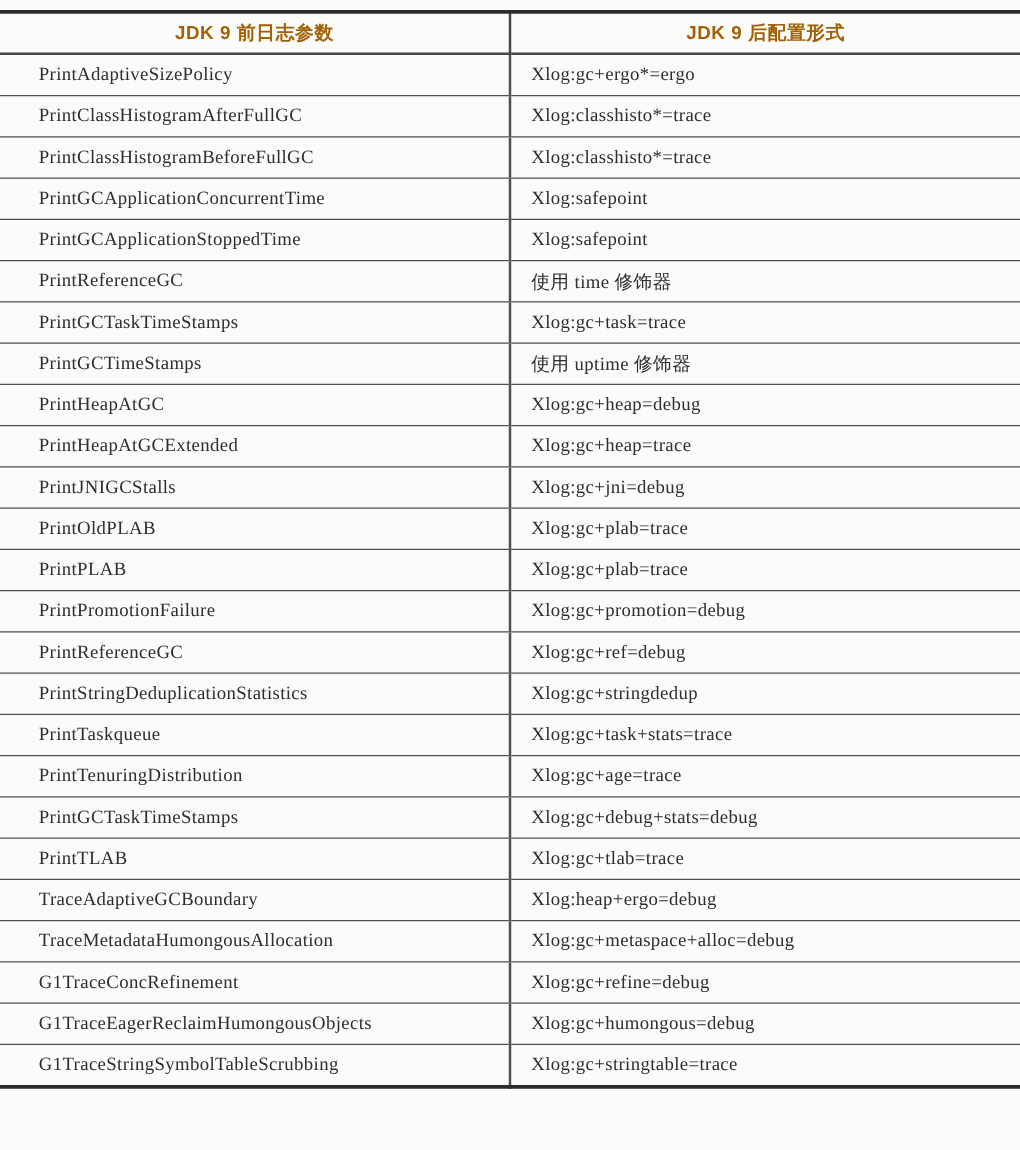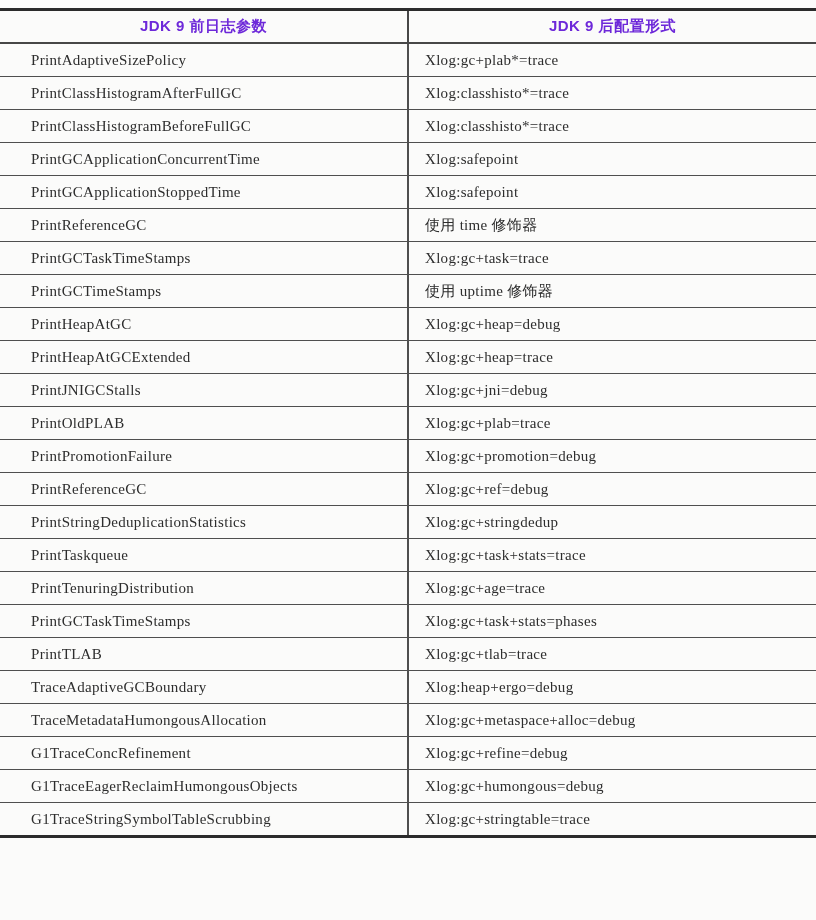--- a/index.html
+++ b/index.html
@@ -26,21 +26,21 @@
     border-bottom: 3px solid #2b2b2b;
   }
   table.map-table col.c-left  { width: 50%; }
   table.map-table col.c-right { width: 50%; }
   th.hdr {
     height: 31px;
     font-family: "Liberation Sans", "DejaVu Sans", sans-serif;
     font-size: 15px;
     font-weight: bold;
     letter-spacing: 0.5px;
-    color: #6d28d9;
+    color: #a16207;
     text-align: center;
     vertical-align: middle;
     border-bottom: 2px solid #474747;
     padding: 0;
   }
   th.hdr.left-col { border-right: 2px solid #474747; }
   td.cell {
     height: 32px;
     font-size: 15px;
     color: #2d2d2d;
@@ -69,21 +69,21 @@
     </colgroup>
     <thead>
       <tr>
         <th class="hdr left-col">JDK 9 前日志参数</th>
         <th class="hdr">JDK 9 后配置形式</th>
       </tr>
     </thead>
     <tbody>
         <tr class="data-row">
     <td class="cell param-col">PrintAdaptiveSizePolicy</td>
-    <td class="cell config-col">Xlog:gc+plab*=trace</td>
+    <td class="cell config-col">Xlog:gc+ergo*=ergo</td>
   </tr>
         <tr class="data-row">
     <td class="cell param-col">PrintClassHistogramAfterFullGC</td>
     <td class="cell config-col">Xlog:classhisto*=trace</td>
   </tr>
         <tr class="data-row">
     <td class="cell param-col">PrintClassHistogramBeforeFullGC</td>
     <td class="cell config-col">Xlog:classhisto*=trace</td>
   </tr>
         <tr class="data-row">
@@ -116,20 +116,24 @@
   </tr>
         <tr class="data-row">
     <td class="cell param-col">PrintJNIGCStalls</td>
     <td class="cell config-col">Xlog:gc+jni=debug</td>
   </tr>
         <tr class="data-row">
     <td class="cell param-col">PrintOldPLAB</td>
     <td class="cell config-col">Xlog:gc+plab=trace</td>
   </tr>
         <tr class="data-row">
+    <td class="cell param-col">PrintPLAB</td>
+    <td class="cell config-col">Xlog:gc+plab=trace</td>
+  </tr>
+        <tr class="data-row">
     <td class="cell param-col">PrintPromotionFailure</td>
     <td class="cell config-col">Xlog:gc+promotion=debug</td>
   </tr>
         <tr class="data-row">
     <td class="cell param-col">PrintReferenceGC</td>
     <td class="cell config-col">Xlog:gc+ref=debug</td>
   </tr>
         <tr class="data-row">
     <td class="cell param-col">PrintStringDeduplicationStatistics</td>
     <td class="cell config-col">Xlog:gc+stringdedup</td>
@@ -137,21 +141,21 @@
         <tr class="data-row">
     <td class="cell param-col">PrintTaskqueue</td>
     <td class="cell config-col">Xlog:gc+task+stats=trace</td>
   </tr>
         <tr class="data-row">
     <td class="cell param-col">PrintTenuringDistribution</td>
     <td class="cell config-col">Xlog:gc+age=trace</td>
   </tr>
         <tr class="data-row">
     <td class="cell param-col">PrintGCTaskTimeStamps</td>
-    <td class="cell config-col">Xlog:gc+task+stats=phases</td>
+    <td class="cell config-col">Xlog:gc+debug+stats=debug</td>
   </tr>
         <tr class="data-row">
     <td class="cell param-col">PrintTLAB</td>
     <td class="cell config-col">Xlog:gc+tlab=trace</td>
   </tr>
         <tr class="data-row">
     <td class="cell param-col">TraceAdaptiveGCBoundary</td>
     <td class="cell config-col">Xlog:heap+ergo=debug</td>
   </tr>
         <tr class="data-row">

